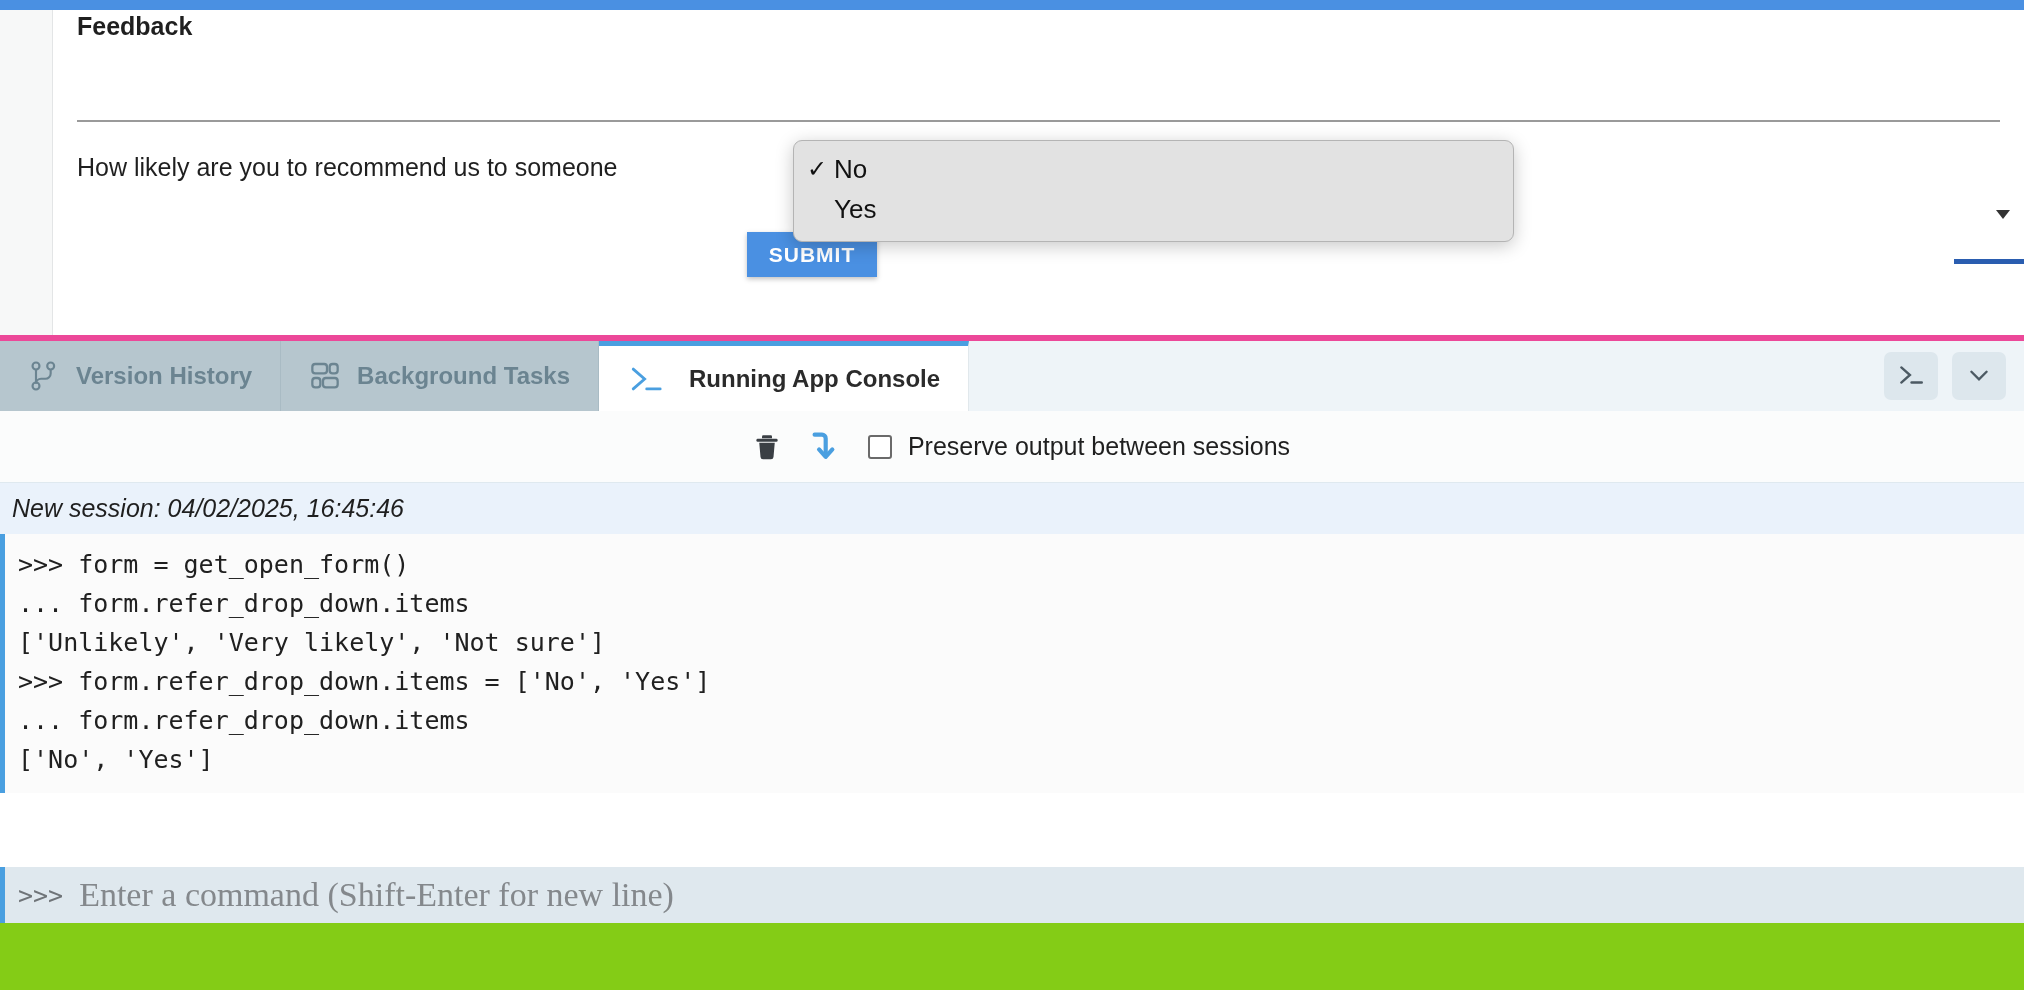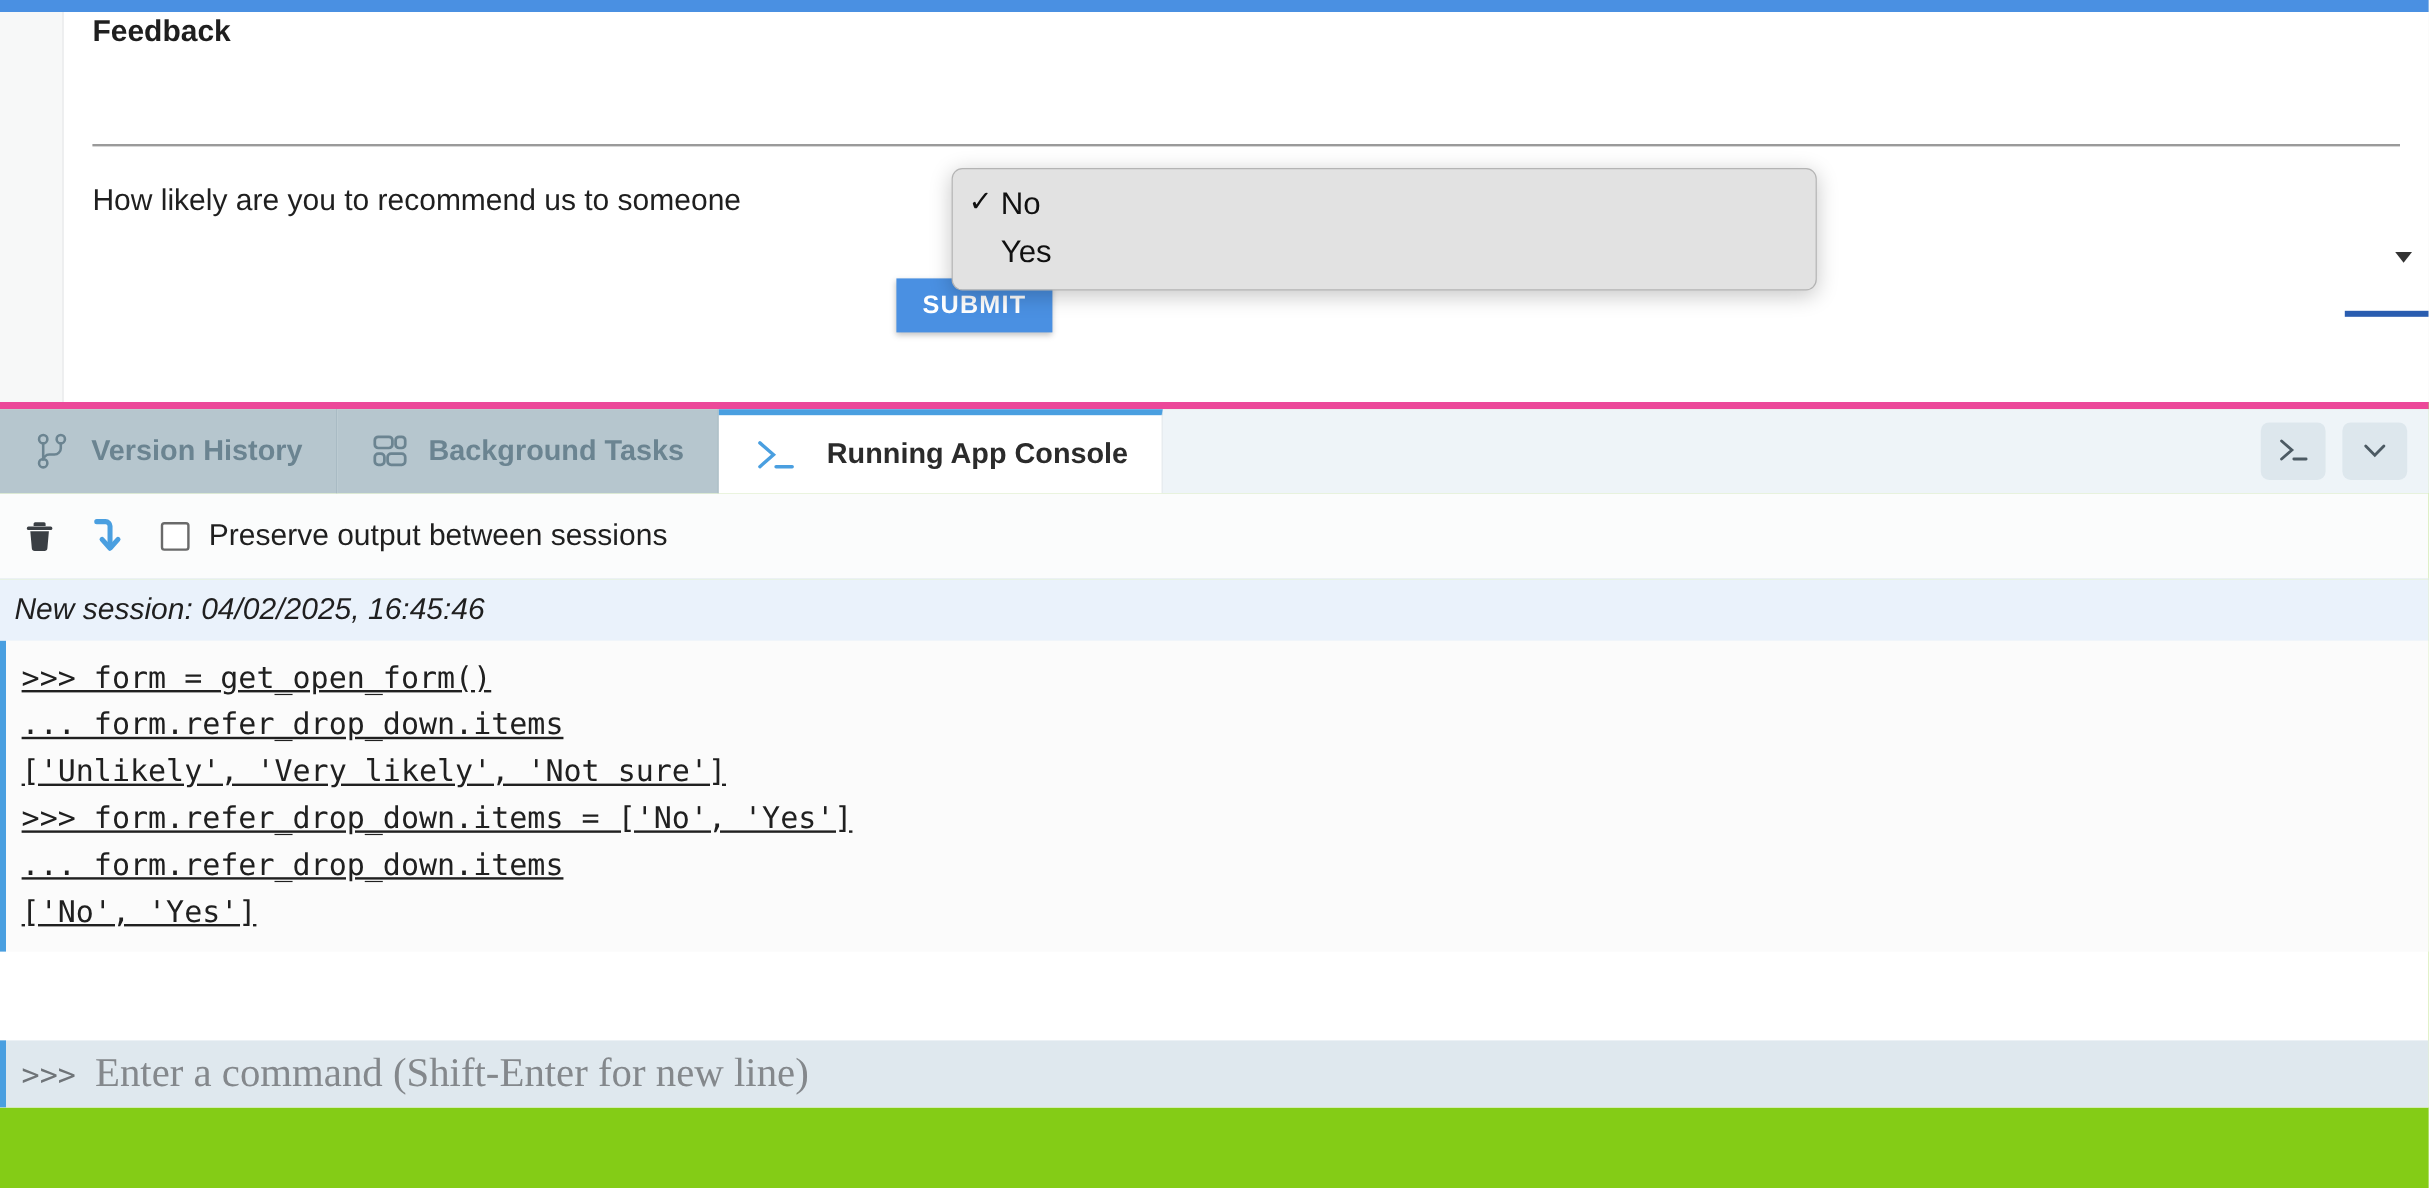--- a/index.html
+++ b/index.html
@@ -159,20 +159,21 @@
 
   
   .toolbar {
     height: 72px;
     background: #fbfcfc;
     display: flex;
     align-items: center;
     gap: 26px;
     padding-left: 18px;
     border-bottom: 1px solid #dfe9ef;
+    justify-content: center;
   }
   .tool-icon { cursor: pointer; display: flex; align-items: center; }
   .preserve-wrap { display: flex; align-items: center; gap: 16px; margin-left: 6px; cursor: pointer; }
   .checkbox {
     width: 24px; height: 24px;
     border: 2px solid #6a6a6a;
     border-radius: 3px;
     background: #ffffff;
   }
   .preserve-label { font-size: 25px; color: #1f1f1f; white-space: nowrap; }
@@ -197,21 +198,20 @@
     background: #fbfbfb;
     padding: 11px 0 14px 0;
   }
   .console-line {
     font-family: "DejaVu Sans Mono", monospace;
     font-size: 25px;
     color: #202020;
     line-height: 39px;
     padding-left: 13px;
     white-space: pre;
-    text-decoration: underline;
   }
 
   
   .console-input-row {
     position: absolute;
     left: 0; right: 0; bottom: 0;
     height: 56px;
     background: #dfe8ee;
     border-left: 5px solid #4a9fe0;
     display: flex;

